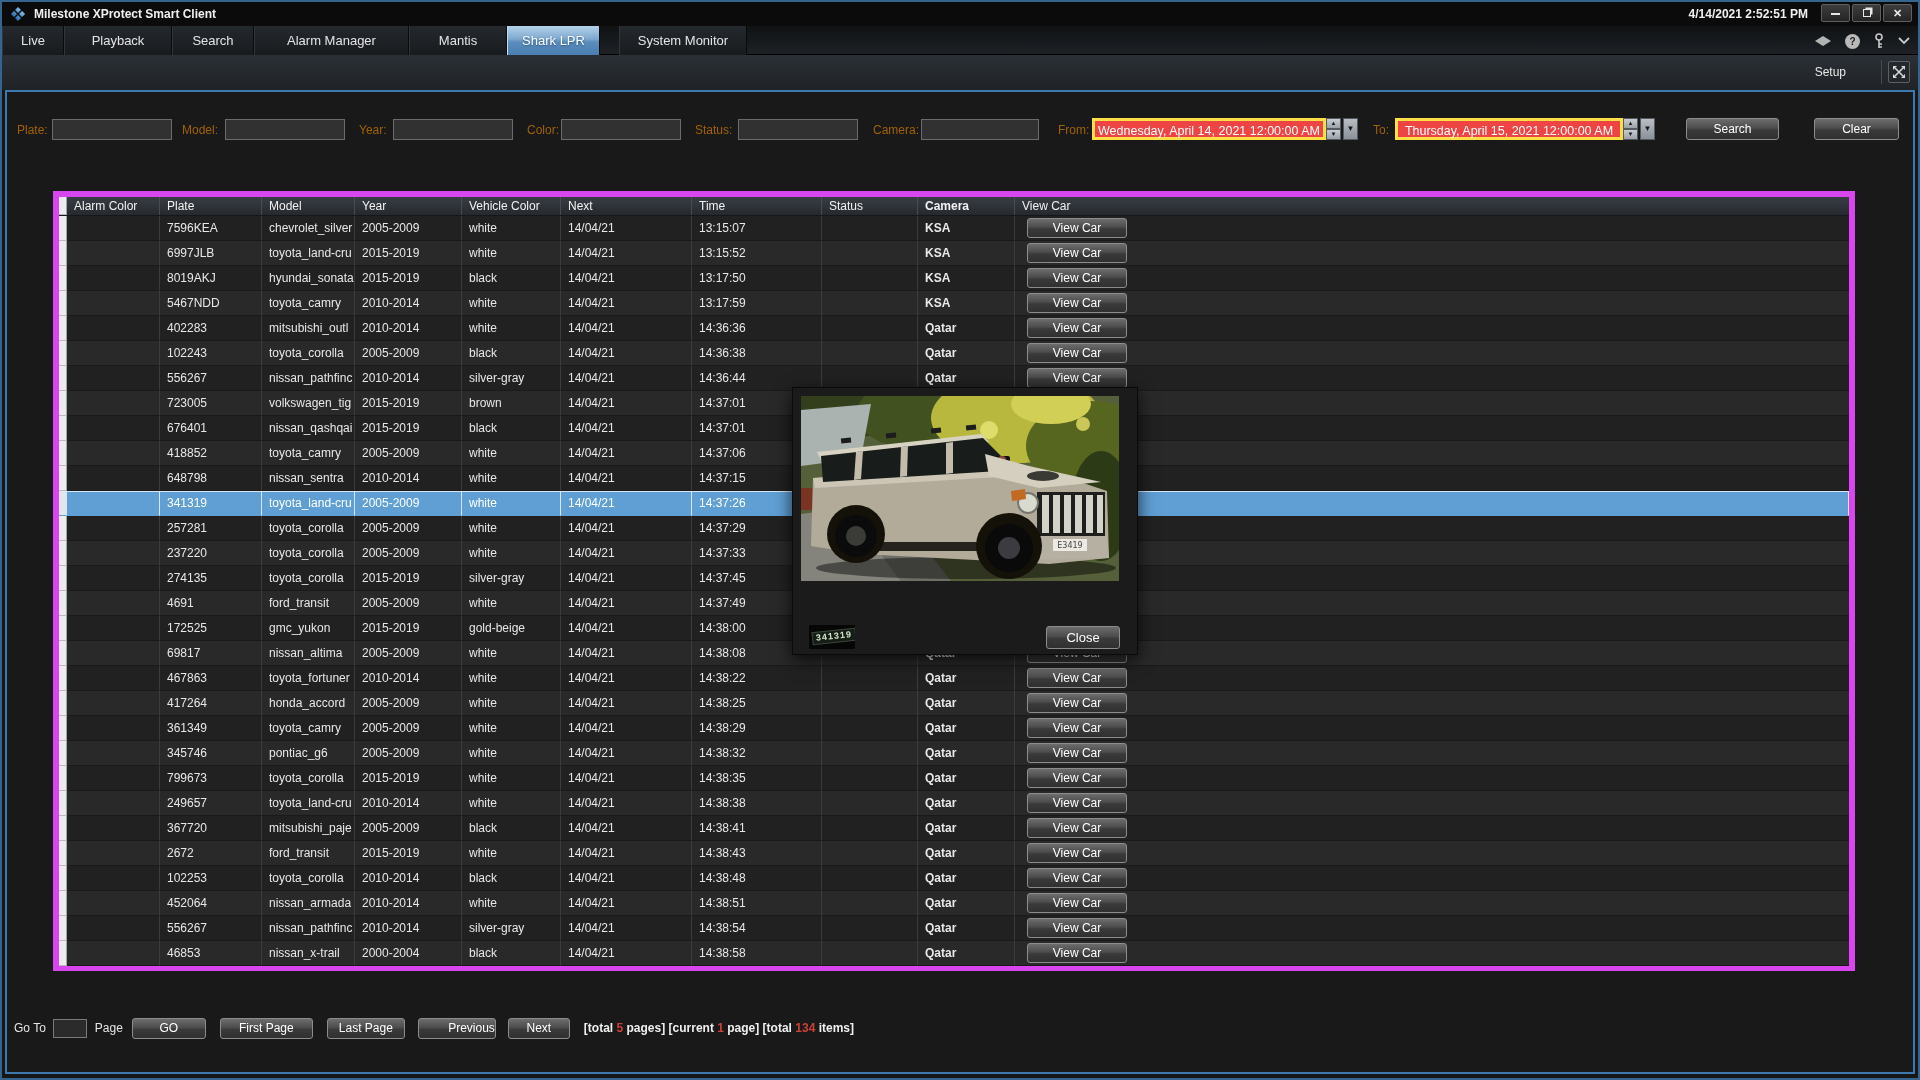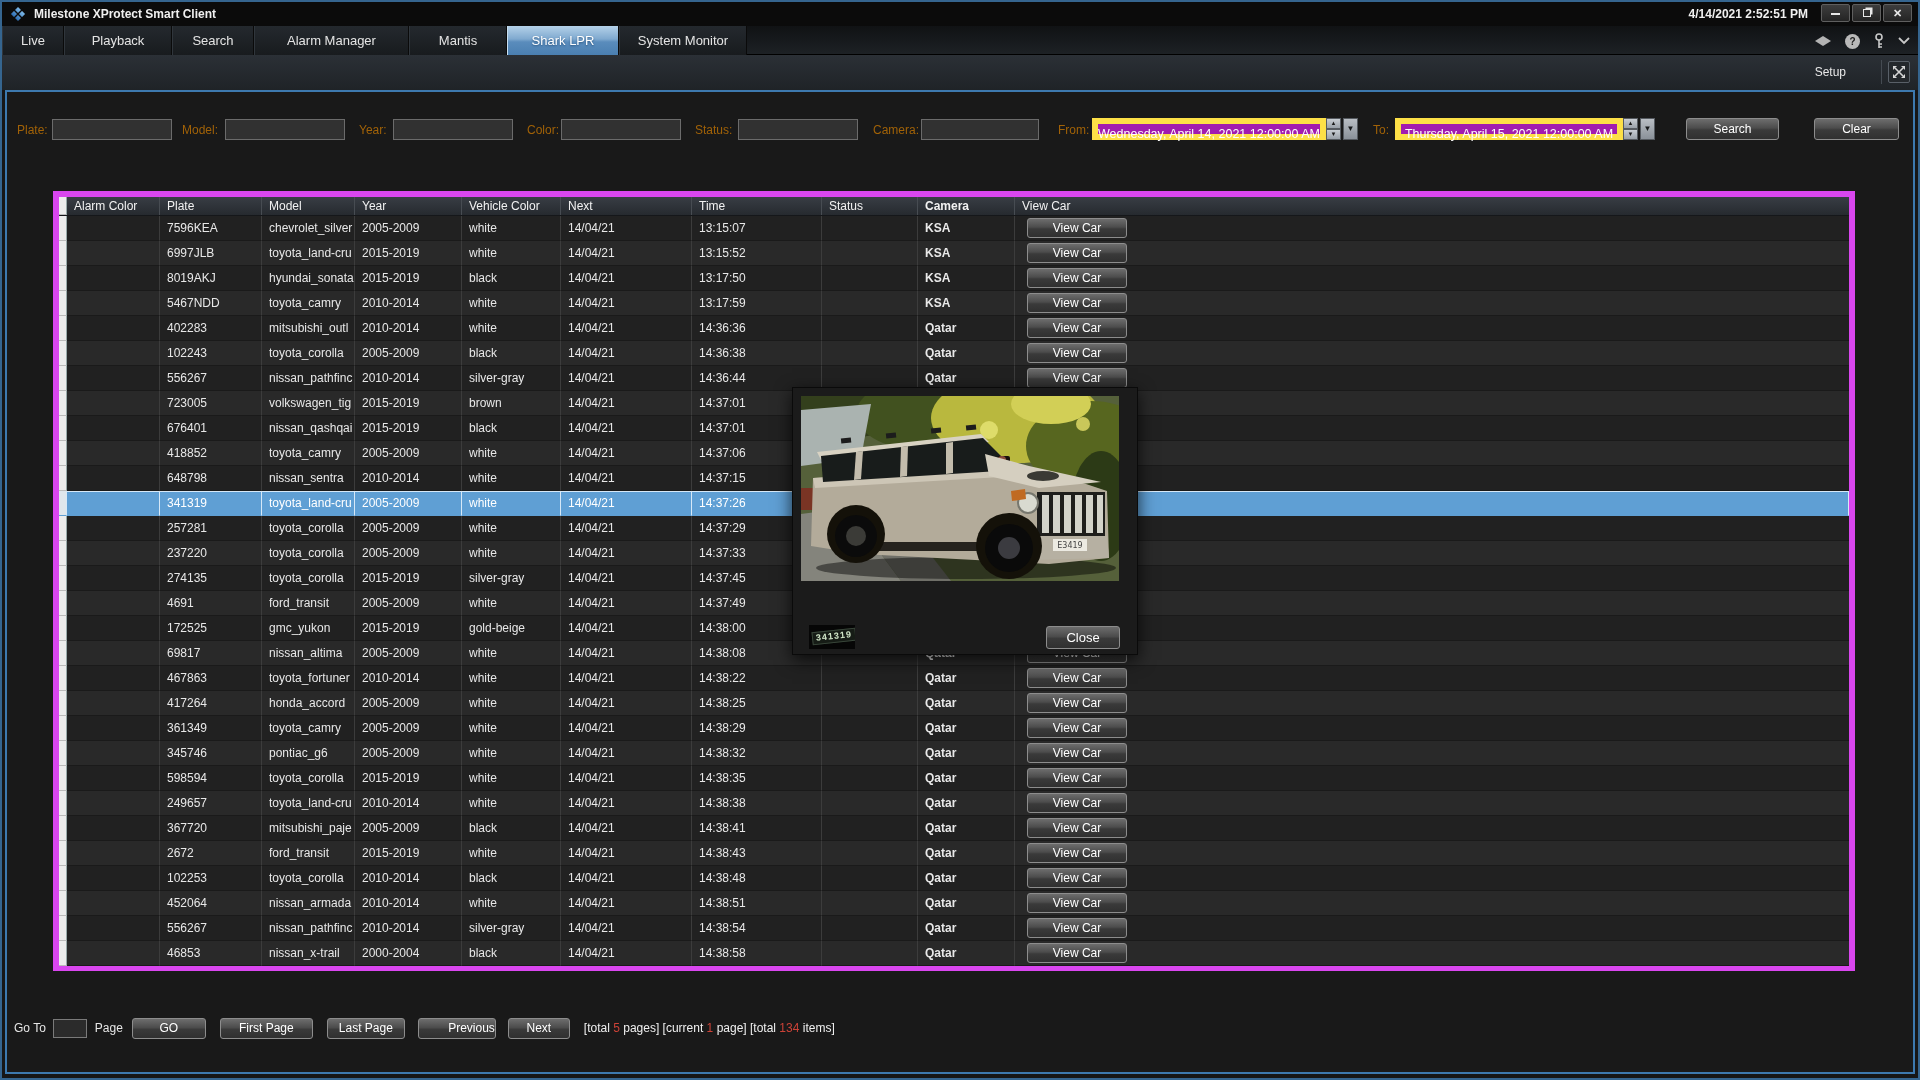--- a/index.html
+++ b/index.html
@@ -35,21 +35,21 @@
   #fullscreen-box { position:absolute; right:8px; top:6px; width:22px; height:22px; background:#24282c;
     border:1px solid #596068; border-radius:2px; text-align:center; }
   
   #content { position:absolute; top:88px; left:3px; right:3px; bottom:4px;
     background:#191919; border:2px solid #3d79ae; }
   
   #filterbar { position:absolute; top:26px; left:0; right:0; height:24px; }
   .flabel { position:absolute; top:5px; color:#a16207; font-size:12px; }
   .finput { position:absolute; top:1px; height:21px; width:120px; background:#313131;
     border:1px solid #6b6b6b; color:#e8e8e8; font-size:12px; padding:0 4px; font-family:"Liberation Sans",sans-serif; }
-  .datecombo { position:absolute; top:0; height:22px; background:#a21caf; border:6px solid #fde047;
+  .datecombo { position:absolute; top:0; height:22px; background:#ef4444; border:3px solid #fde047;
     color:#fff; font-size:12.5px; text-align:center; line-height:20px; }
   .spinner { position:absolute; top:0; width:15px; height:22px; display:flex; flex-direction:column; }
   .spinner div { flex:1; background:linear-gradient(#c9ced4,#9aa1a9); border:1px solid #565b61;
     font-size:6px; line-height:9px; color:#1a1a1a; text-align:center; }
   .dropbtn { position:absolute; top:0; width:15px; height:22px; background:linear-gradient(#b9bec4,#8a9199);
     border:1px solid #565b61; color:#16181a; font-size:8px; text-align:center; line-height:20px; }
   .btn { background:linear-gradient(#6d6d6d 0%,#4c4c4c 45%,#3a3a3a 55%,#303030 100%);
     border:1px solid #8d8d8d; border-radius:3px; color:#fff; font-size:12px;
     font-family:"Liberation Sans",sans-serif; text-align:center; }
   .fbtn { position:absolute; top:0; height:22px; }
@@ -77,21 +77,21 @@
   
   #pager { position:absolute; left:7px; top:924px; height:24px; display:flex; align-items:center; }
   #pager .plabel { color:#e6e6e6; font-size:12px; }
   #goto-input { width:34px; height:19px; margin-left:7px; background:#2b2b2b; border:1px solid #7a7a7a;
     color:#e8e8e8; font-size:12px; padding:0 3px; font-family:"Liberation Sans",sans-serif; }
   #page-word { margin-left:8px;text-align:center; }
   .pbtn { height:21px; }
   #btn-go { width:74px; margin-left:9px; } #btn-first { width:93px; margin-left:14px; }
   #btn-last { width:78px; margin-left:14px; } #btn-prev { width:78px; margin-left:13px;text-align:right; }
   #btn-next { width:62px; margin-left:12px; }
-  #pager-summary { margin-left:14px; color:#f0f0f0; font-size:12px; font-weight:normal; }
+  #pager-summary { margin-left:14px; color:#f0f0f0; font-size:12px; font-weight:bold; }
   #pager-summary .rednum { color:#cc4237; }
   
   #popup { position:absolute; left:790px; top:385px; width:346px; height:268px; background:#1b1b1b;
     border:1px solid #0a0a0a; box-shadow:0 5px 16px rgba(0,0,0,.75); z-index:50; }
   #car-photo { position:absolute; left:8px; top:8px; width:318px; height:185px; overflow:hidden; }
   #plate-thumb { position:absolute; left:16px; top:237px; width:46px; height:24px; background:#060606;
     overflow:hidden; }
   #plate-thumb span { position:absolute; left:3px; top:5px; display:block; transform:rotate(-6deg);
     background:#161c16; border:1px solid #39463a; color:#cfe4c6; font-size:9px; font-weight:bold;
     letter-spacing:1px; padding:0 3px; line-height:11px; }
@@ -121,21 +121,21 @@
     <div class="winbtn" id="btn-max"><span class="glyph-max"></span></div>
     <div class="winbtn" id="btn-close"><b>✕</b></div>
   </div>
 
   <div id="tabbar">
     <div class="tab" style="left:0;width:62px">Live</div>
     <div class="tab" style="left:62px;width:108px">Playback</div>
     <div class="tab" style="left:170px;width:82px">Search</div>
     <div class="tab" style="left:252px;width:155px">Alarm Manager</div>
     <div class="tab" style="left:407px;width:98px">Mantis</div>
-    <div class="tab active" style="left:505px;width:112px">Shark LPR</div>
+    <div class="tab active" style="left:505px;width:93px">Shark LPR</div>
     <div class="tab" style="left:617px;width:128px">System Monitor</div>
     <div id="tab-icons">
       <svg width="16" height="10">
           <polygon points="0,5 8,0 16,5 8,10" fill="#b3b3b3"></polygon>
         </svg>
       <div class="icon-help">?</div>
       <svg width="10" height="16">
         <circle cx="5" cy="4" r="3" fill="none" stroke="#c8c8c8" stroke-width="1.6"></circle>
         <path d="M5 7 L5 15 M5 11 L8 11 M5 14 L8 14" stroke="#c8c8c8" stroke-width="1.6" fill="none"></path>
       </svg>
@@ -533,21 +533,21 @@
             <div class="tc c-time">14:38:32</div>
             <div class="tc c-status"></div>
             <div class="tc c-camera">Qatar</div>
             <div class="tc c-viewcar">
               <button class="btn viewcar">View Car</button>
             </div>
           </div>
           <div class="trow">
             <div class="tc c-sel"></div>
             <div class="tc c-alarm"></div>
-            <div class="tc c-plate">598594</div>
+            <div class="tc c-plate">799673</div>
             <div class="tc c-model">toyota_corolla</div>
             <div class="tc c-year">2015-2019</div>
             <div class="tc c-vcolor">white</div>
             <div class="tc c-date">14/04/21</div>
             <div class="tc c-time">14:38:35</div>
             <div class="tc c-status"></div>
             <div class="tc c-camera">Qatar</div>
             <div class="tc c-viewcar">
               <button class="btn viewcar">View Car</button>
             </div>

